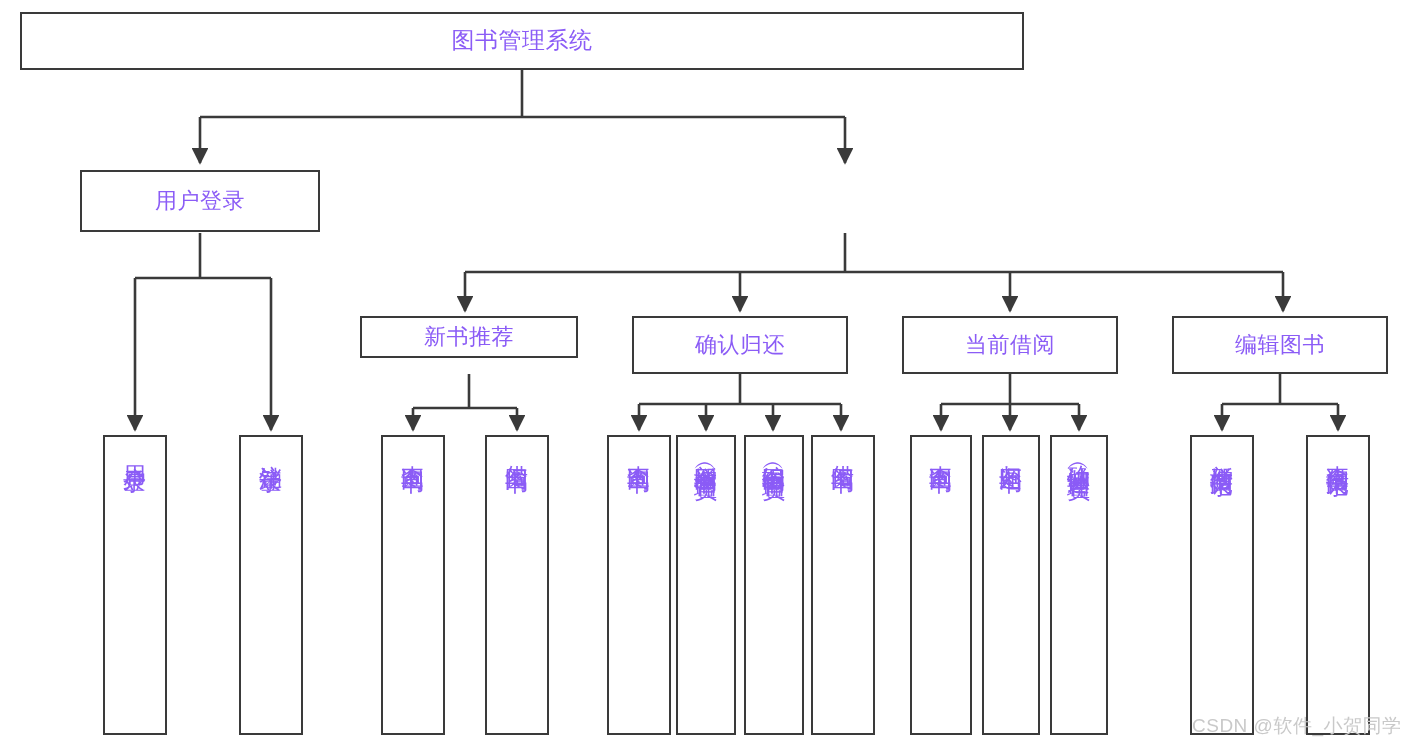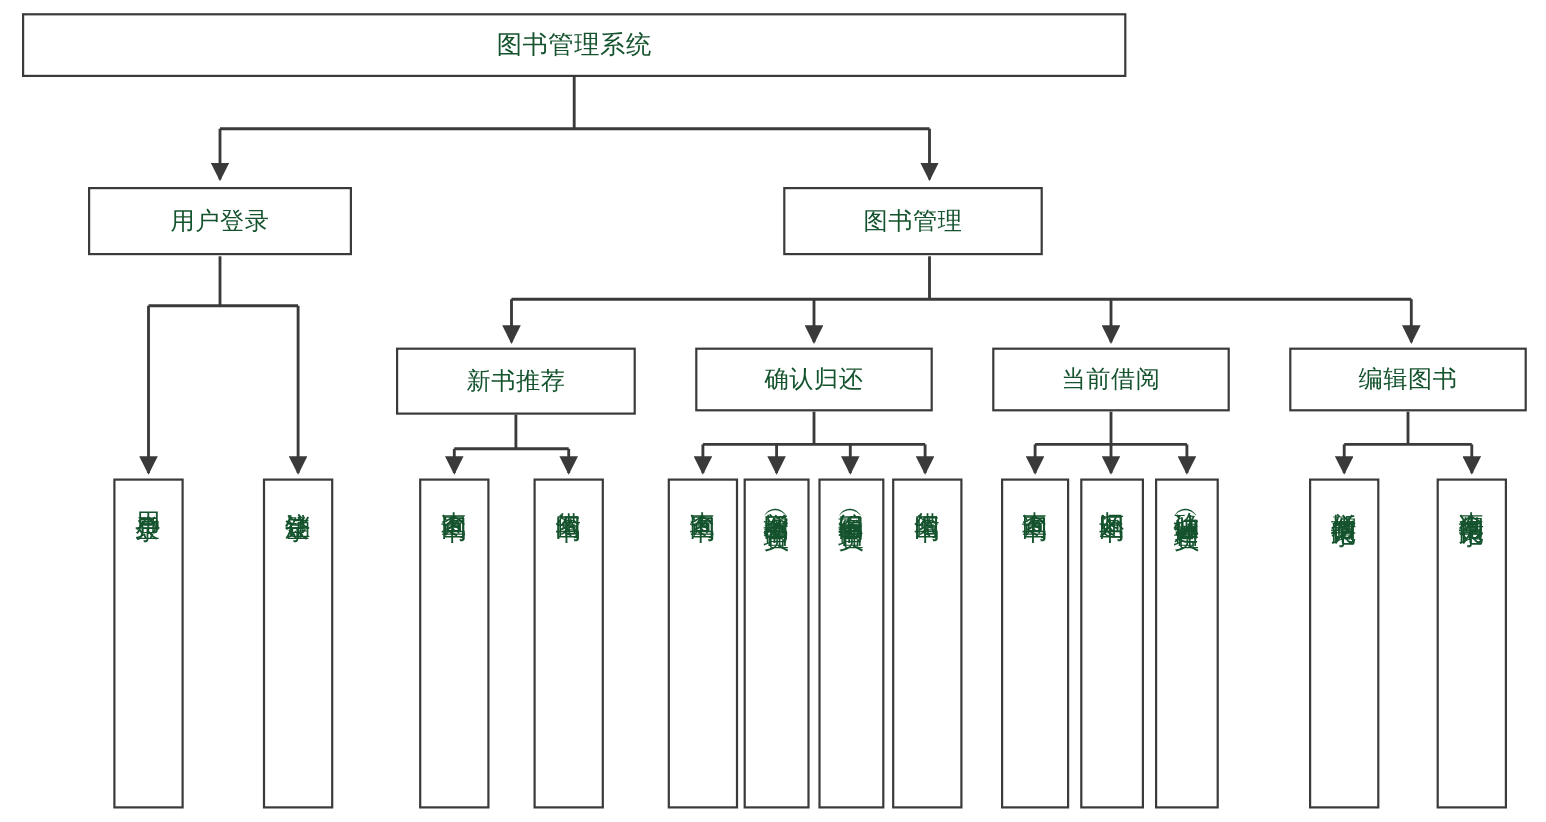--- a/index.html
+++ b/index.html
@@ -28,21 +28,21 @@
   }
   .node {
     position: absolute;
     box-sizing: border-box;
     background: #ffffff;
     border: 2px solid #3a3a3a;
     display: flex;
     align-items: center;
     justify-content: center;
     text-align: center;
-    color: #14532d;
+    color: #8b5cf6;
     z-index: 2;
   }
   .node .label {
     display: block;
     line-height: 1.18;
     letter-spacing: 0.5px;
     white-space: nowrap;
   }
   .node.root .label { font-size: 23px; }
   .node.branch .label { font-size: 22px; }
@@ -123,25 +123,22 @@
   </svg>
 
   <div class="node root" style="left:20px; top:12px; width:1004px; height:58px;">
     <span class="label">图书管理系统</span>
   </div>
 
   <div class="node branch" style="left:80px; top:170px; width:240px; height:62px;">
     <span class="label">用户登录</span>
   </div>
 
-  <div class="node branch" style="left:712px; top:170px; width:236px; height:62px;">
-    <span class="label">图书管理</span>
-  </div>
-
-  <div class="node branch" style="left:360px; top:316px; width:218px; height:61px;">
+
+  <div class="node branch" style="left:360px; top:316px; width:218px; height:42px;">
     <span class="label">新书推荐</span>
   </div>
 
   <div class="node branch" style="left:632px; top:316px; width:216px; height:58px;">
     <span class="label">确认归还</span>
   </div>
 
   <div class="node branch" style="left:902px; top:316px; width:216px; height:58px;">
     <span class="label">当前借阅</span>
   </div>
@@ -195,14 +192,15 @@
   </div>
 
   <div class="node leaf" style="left:1190px; top:435px; width:64px; height:300px;">
     <span class="label">新增借阅记录</span>
   </div>
 
   <div class="node leaf" style="left:1306px; top:435px; width:64px; height:300px;">
     <span class="label">查询借阅记录</span>
   </div>
 
+  <div class="watermark" style="left:1192px; top:713px;">CSDN @软件_小贺同学</div>
 
 </div>
 
 </body></html>

